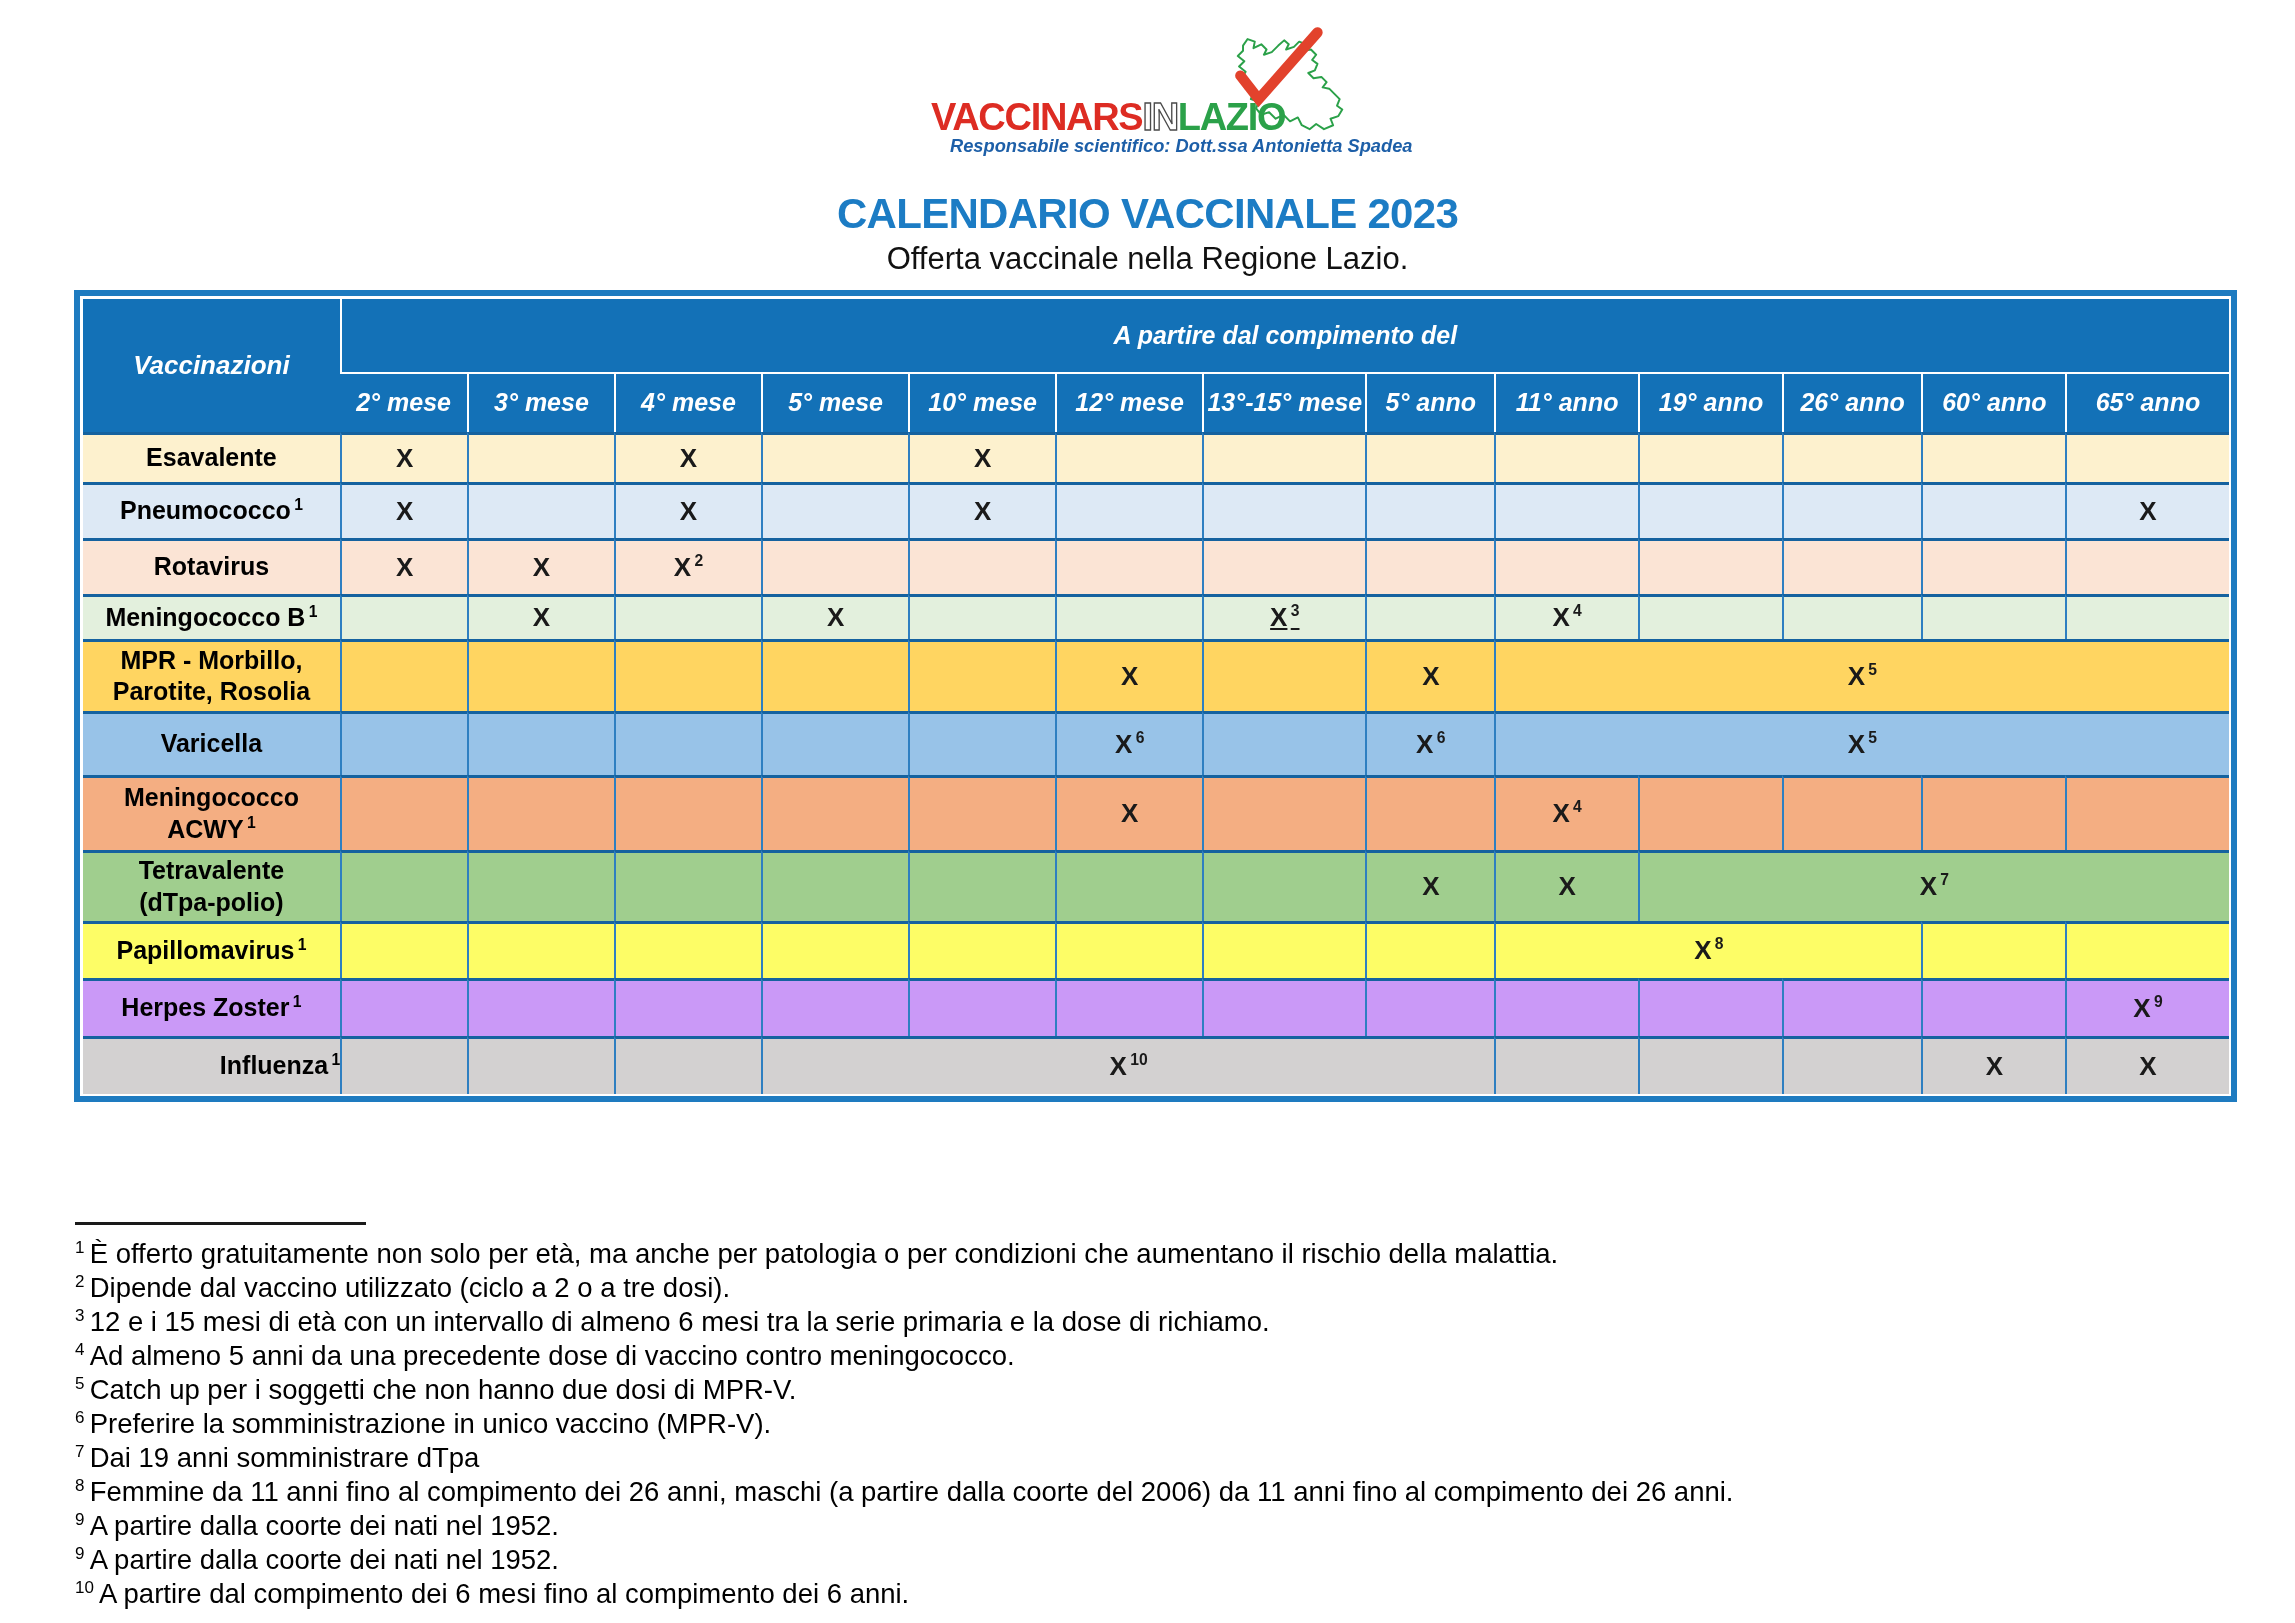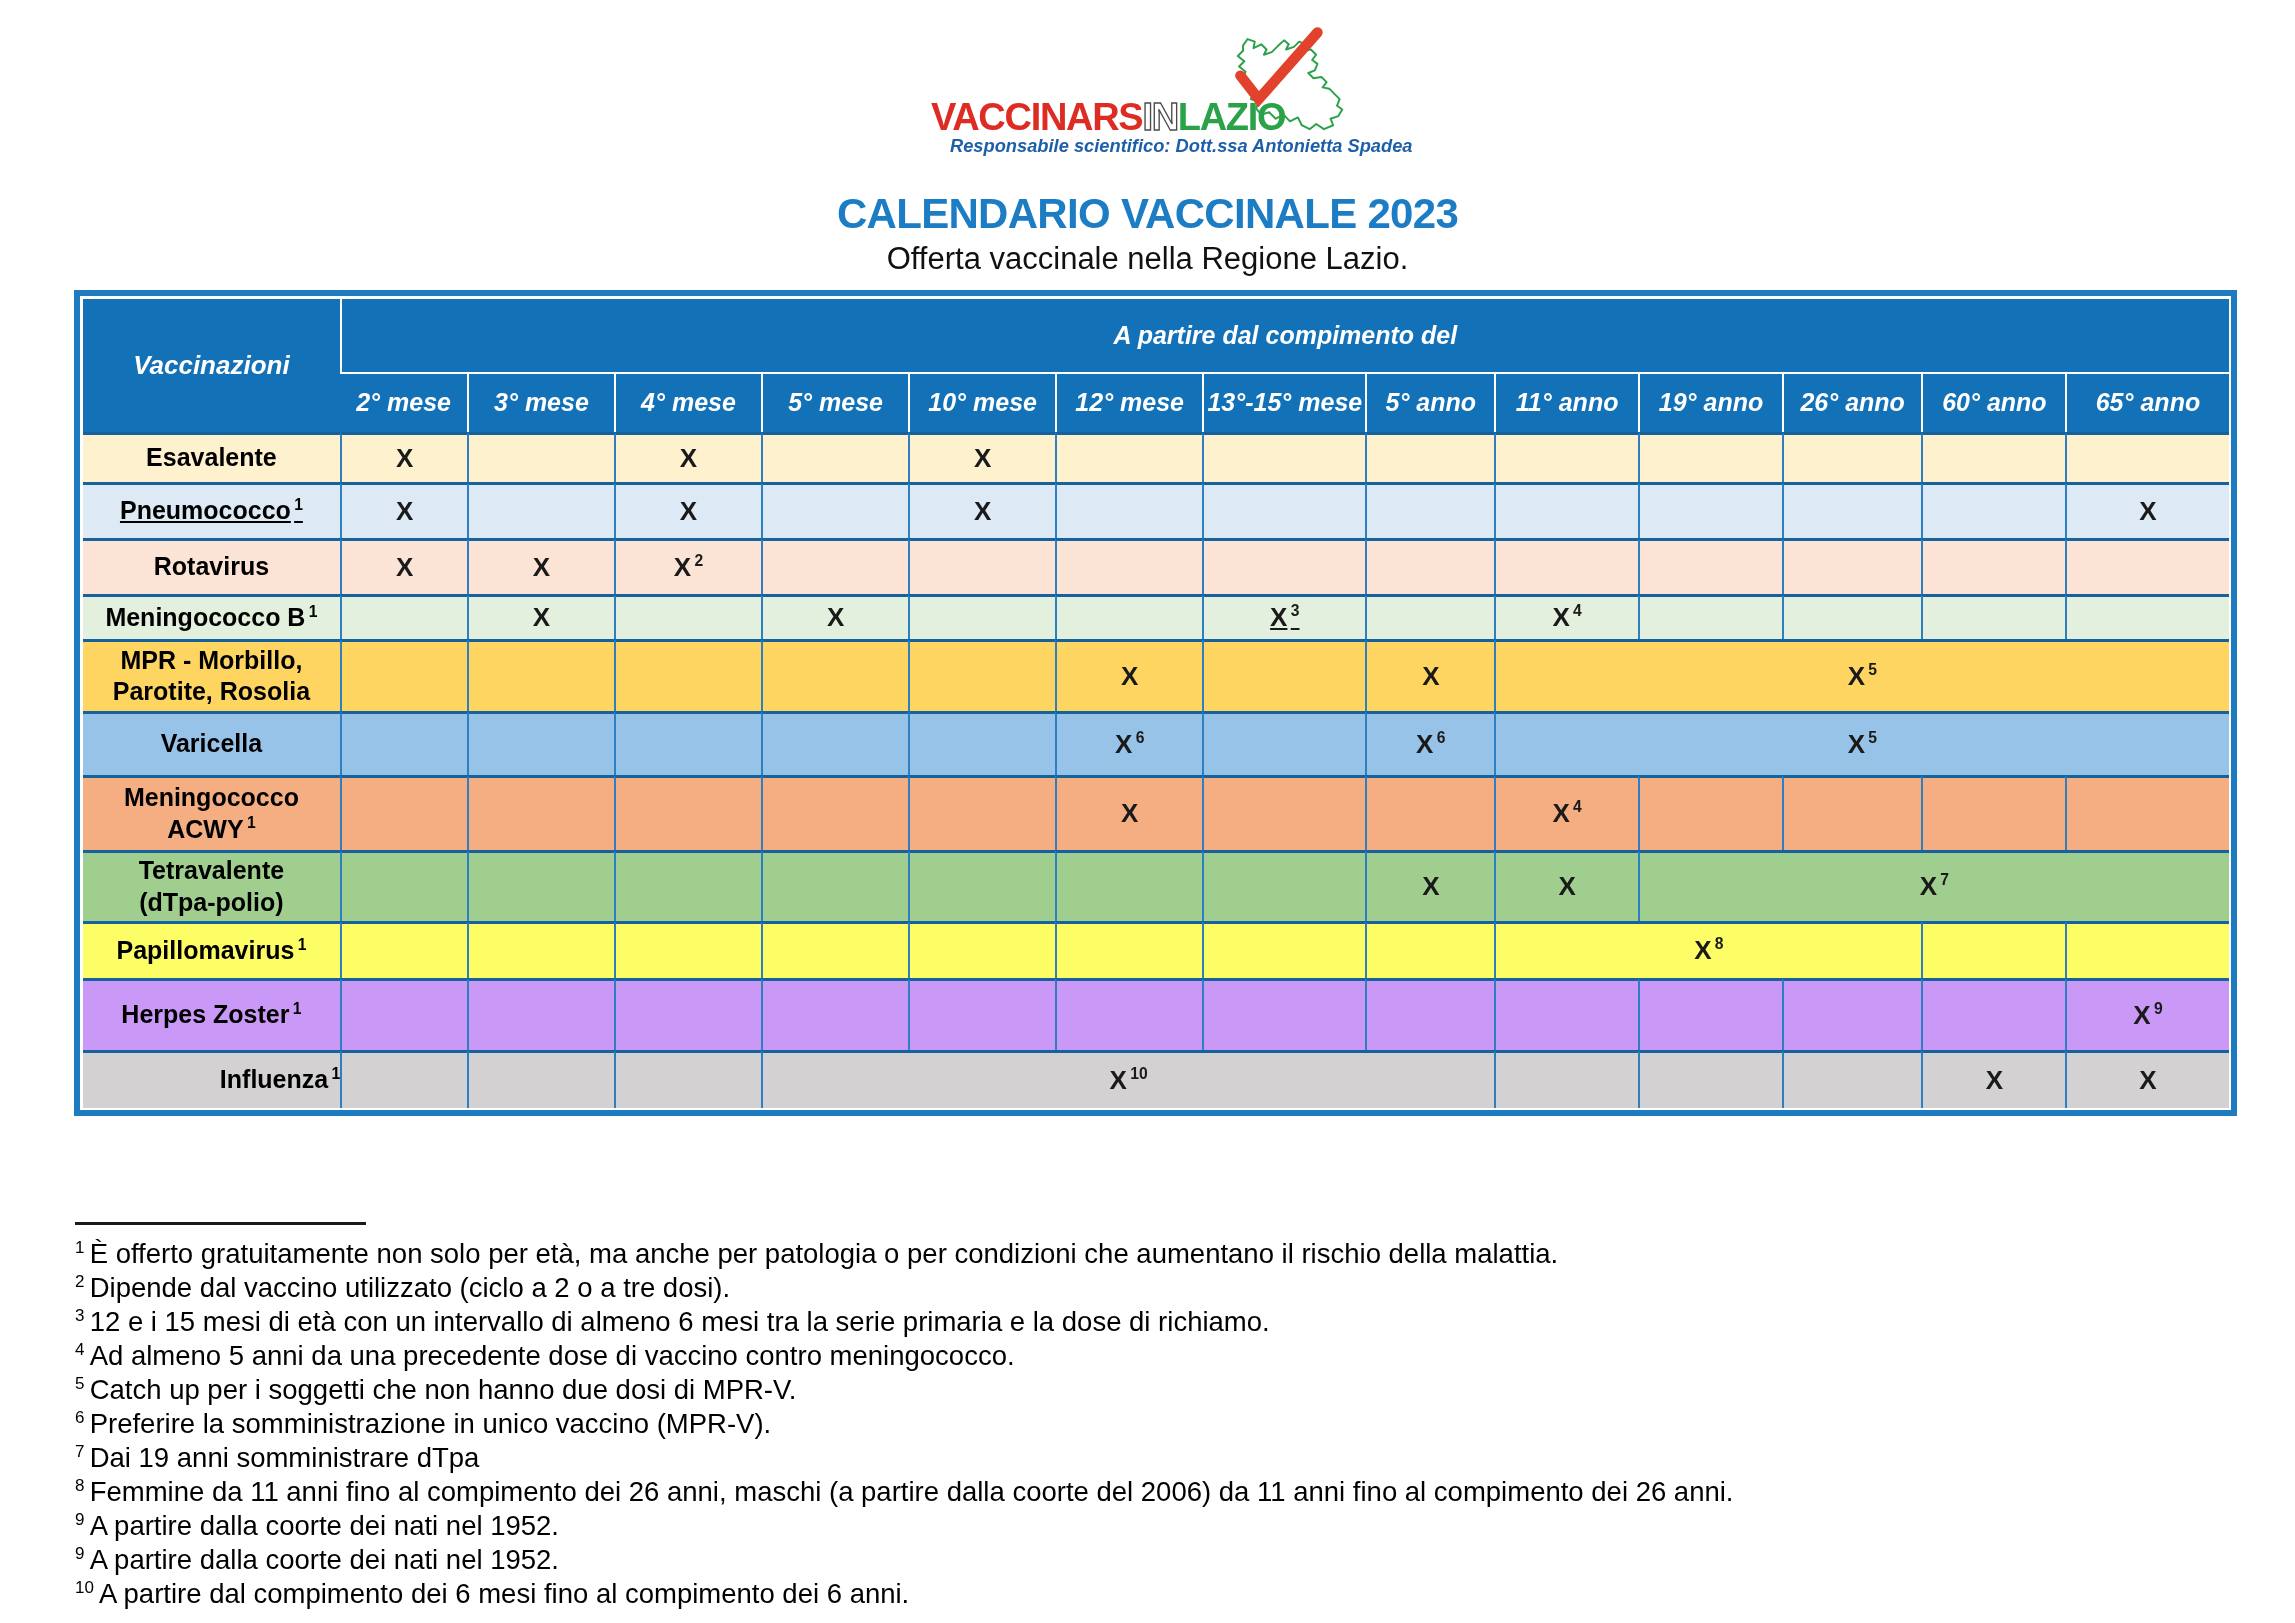--- a/index.html
+++ b/index.html
@@ -36,21 +36,21 @@
   sup.mk{font-size:15.7px;vertical-align:super;line-height:0;margin-left:3.3px;font-weight:bold;}
   tbody tr:nth-child(1){height:50px;}
   tbody tr:nth-child(2){height:56px;}
   tbody tr:nth-child(3){height:56px;}
   tbody tr:nth-child(4){height:45px;}
   tbody tr:nth-child(5){height:72px;}
   tbody tr:nth-child(6){height:64px;}
   tbody tr:nth-child(7){height:75px;}
   tbody tr:nth-child(8){height:71px;}
   tbody tr:nth-child(9){height:57px;}
-  tbody tr:nth-child(10){height:72px;}
+  tbody tr:nth-child(10){height:58px;}
   tbody tr:nth-child(11){height:58px;}
 
   
   #footnote-divider{position:absolute;left:75px;top:1222px;width:291px;height:2.6px;background:#1a1a1a;}
   #footnotes{position:absolute;left:75px;top:1237px;width:2146px;font-size:27.5px;color:#000;}
   .fn{line-height:34px;white-space:nowrap;}
   .fn sup{font-size:17px;vertical-align:super;line-height:0;margin-right:5.2px;}
 </style>
 </head>
 <body>
@@ -121,21 +121,21 @@
             <td class="cell" style="background: rgb(253, 241, 206);"></td>
             <td class="cell" style="background: rgb(253, 241, 206);"></td>
             <td class="cell" style="background: rgb(253, 241, 206);"></td>
             <td class="cell" style="background: rgb(253, 241, 206);"></td>
             <td class="cell" style="background: rgb(253, 241, 206);"></td>
             <td class="cell" style="background: rgb(253, 241, 206);"></td>
             <td class="cell" style="background: rgb(253, 241, 206);"></td>
             <td class="cell" style="background: rgb(253, 241, 206);"></td>
           </tr>
           <tr>
-            <td class="rowlabel" style="background: rgb(221, 233, 245); text-decoration: underline;"><span class="lbl">Pneumococco</span><sup class="mk">1</sup></td>
+            <td class="rowlabel" style="background: rgb(221, 233, 245);"><span class="lbl">Pneumococco</span><sup class="mk">1</sup></td>
             <td class="cell" style="background: rgb(221, 233, 245);"><span>X</span></td>
             <td class="cell" style="background: rgb(221, 233, 245);"></td>
             <td class="cell" style="background: rgb(221, 233, 245);"><span>X</span></td>
             <td class="cell" style="background: rgb(221, 233, 245);"></td>
             <td class="cell" style="background: rgb(221, 233, 245);"><span>X</span></td>
             <td class="cell" style="background: rgb(221, 233, 245);"></td>
             <td class="cell" style="background: rgb(221, 233, 245);"></td>
             <td class="cell" style="background: rgb(221, 233, 245);"></td>
             <td class="cell" style="background: rgb(221, 233, 245);"></td>
             <td class="cell" style="background: rgb(221, 233, 245);"></td>

